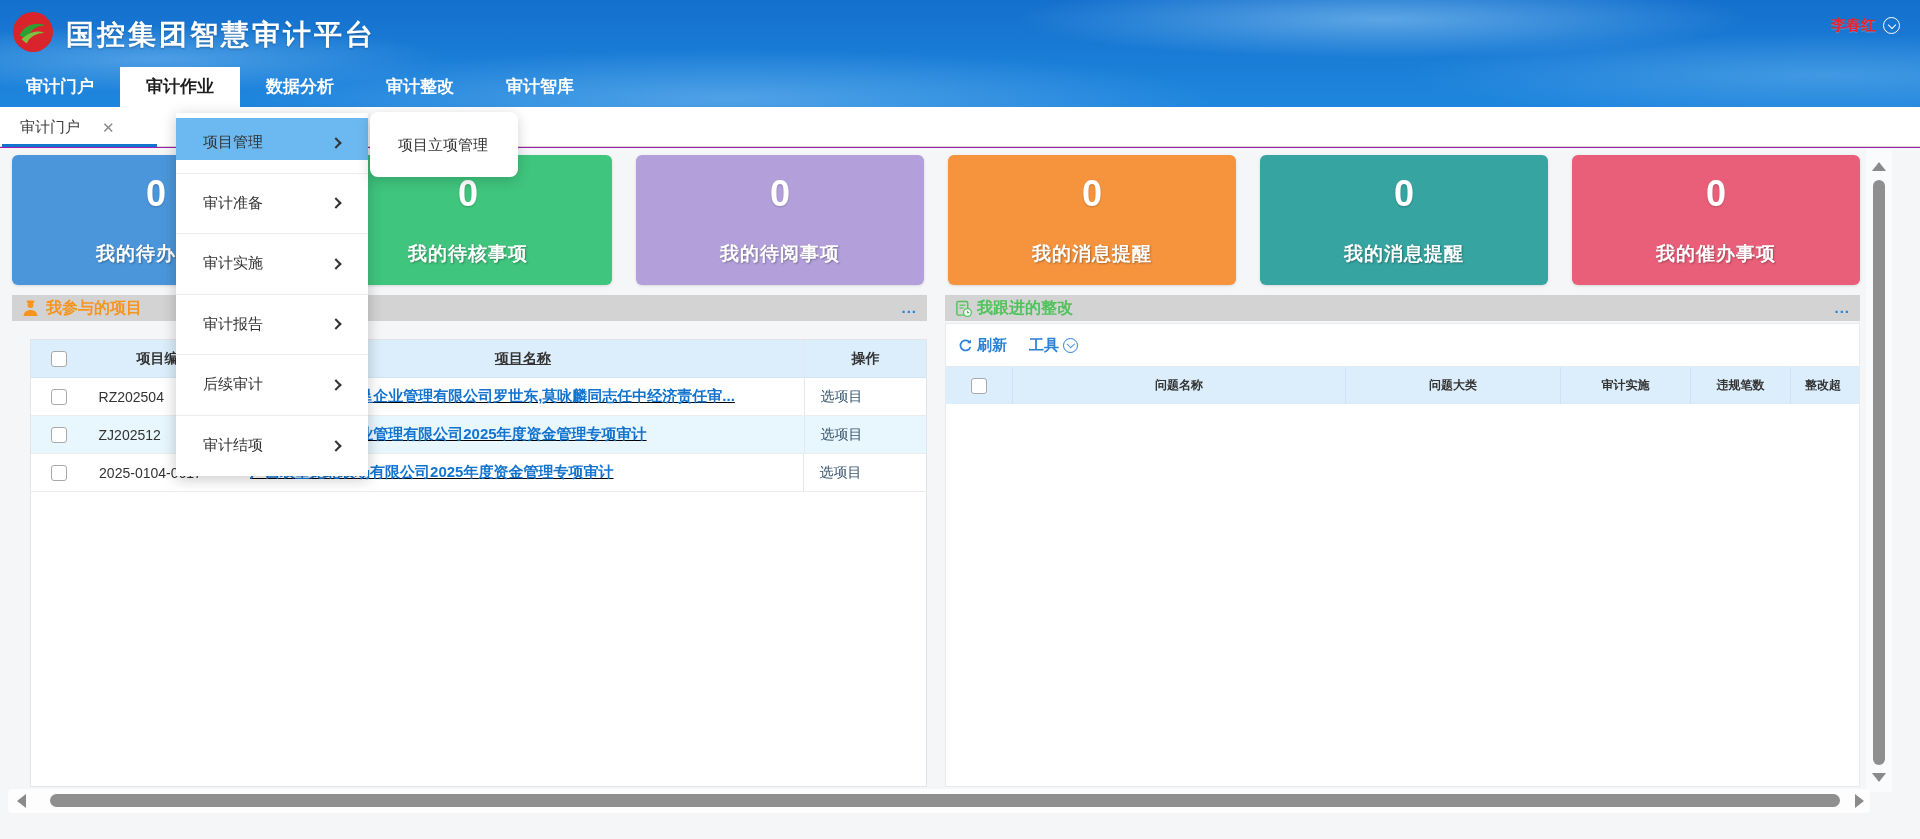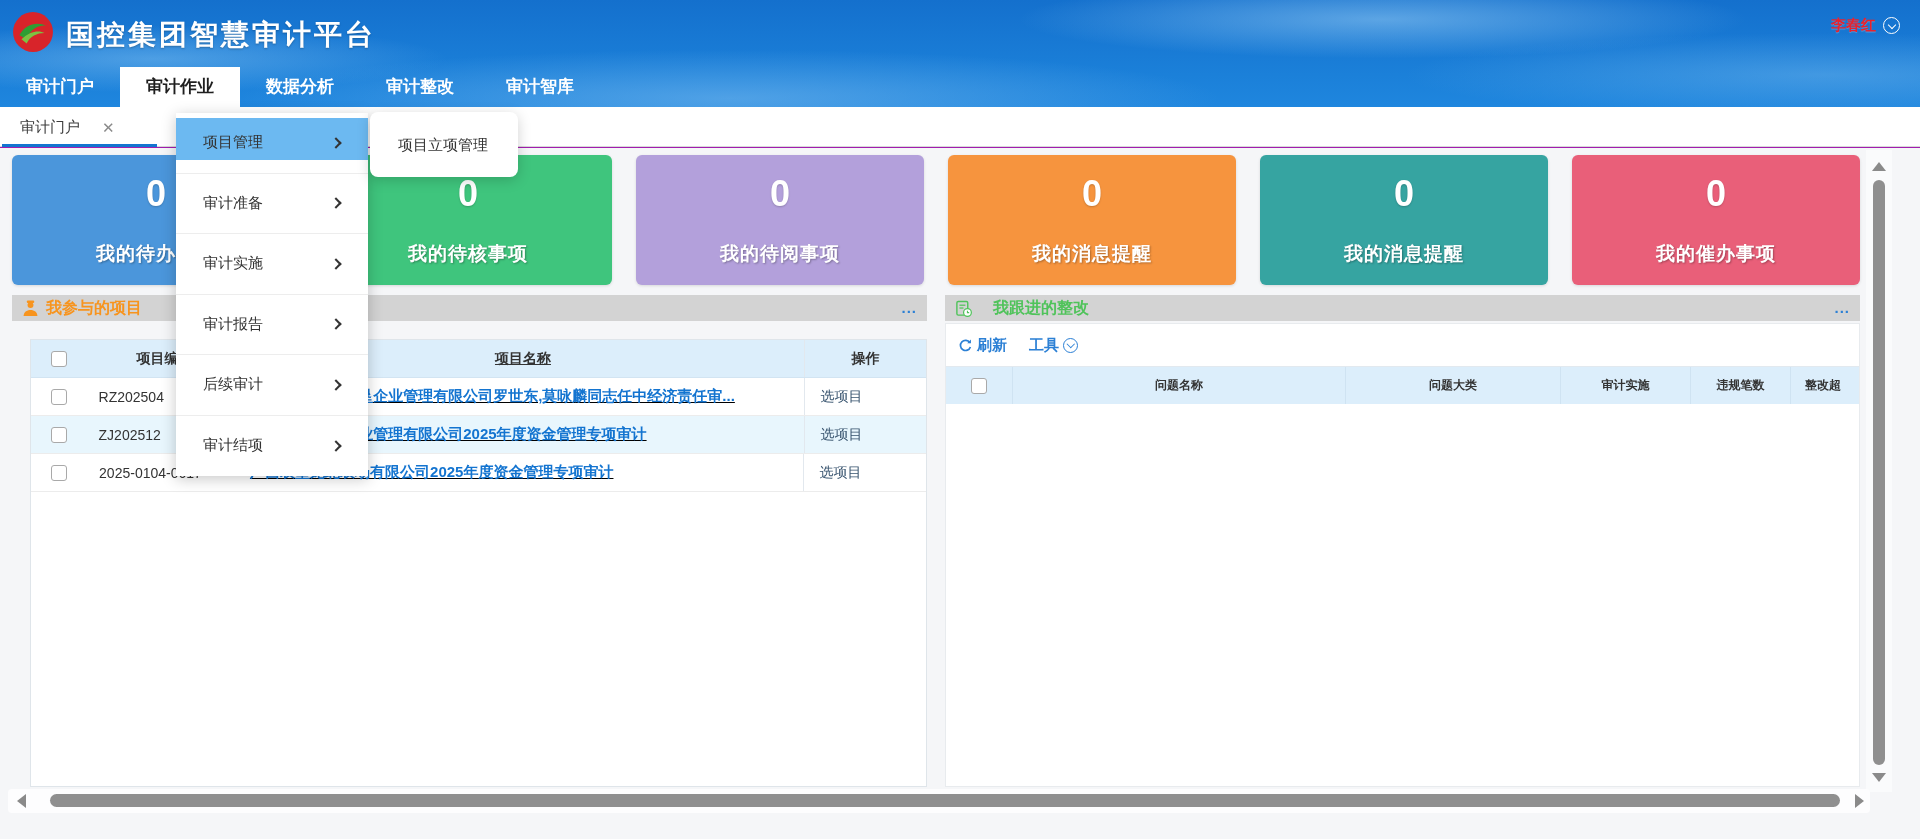--- a/index.html
+++ b/index.html
@@ -42,21 +42,21 @@
   .card { flex:1; position:relative; border-radius:6px; color:#fff; box-shadow:0 1px 3px rgba(0,0,0,.12); cursor:pointer; }
   .card-value { position:absolute; top:18px; width:100%; text-align:center; font-size:36px; font-weight:bold; text-shadow:0 1px 2px rgba(0,0,0,.2); }
   .card-label { position:absolute; bottom:18px; width:100%; text-align:center; font-size:19px; font-weight:bold; letter-spacing:1px; text-shadow:1px 1px 2px rgba(0,0,0,.3); }
 
   
   .panel { position:absolute; top:147px; height:494px; overflow:hidden; }
   .panel-left { left:12px; width:915px; }
   .panel-right { left:945px; width:915px; }
   .panel-header { height:26px; background:#d3d3d3; display:flex; align-items:center; padding:0 10px; }
   .panel-title-left { color:#f7941e; font-size:16px; font-weight:bold; margin-left:7px; }
-  .panel-title-right { color:#4fc35a; font-size:16px; font-weight:bold; margin-left:21px; }
+  .panel-title-right { color:#4fc35a; font-size:16px; font-weight:bold; margin-left:5px; }
   .panel-more { margin-left:auto; color:#2c80d5; font-size:15px; font-weight:bold; letter-spacing:1px; cursor:pointer; line-height:10px; }
 
   
   .ltable { position:absolute; left:18px; top:44px; right:0; bottom:2px; background:#fff; border:1px solid #dfe5ea; }
   .trow { display:flex; height:38px; align-items:center; }
   .trow.head { background:#dceefb; border-bottom:1px solid #d2e4f2; }
   .trow.body { border-bottom:1px solid #ececec; }
   .trow.body.selected { background:#e8f6fd; }
   .c-check { width:60px; display:flex; justify-content:center; }
   .c-code { width:165px; padding-left:12px; font-size:14px; color:#333; }

